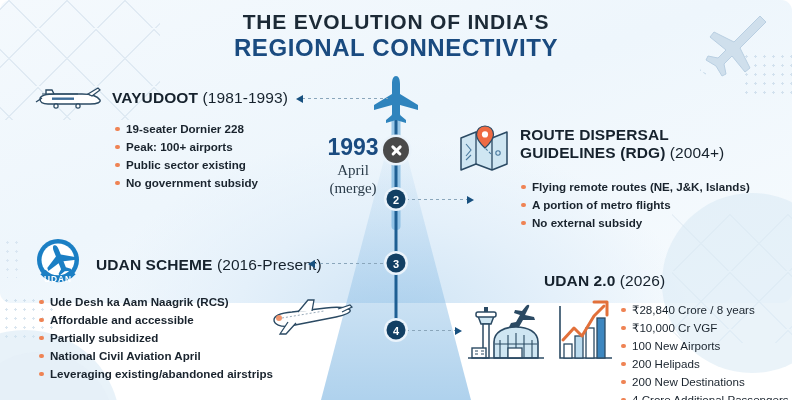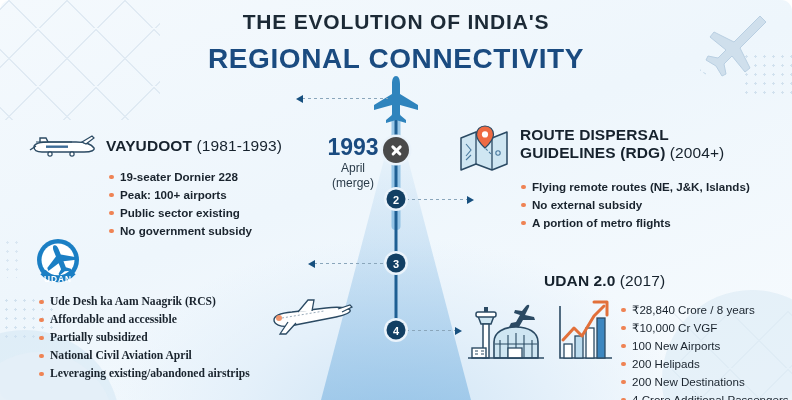--- a/index.html
+++ b/index.html
@@ -3,21 +3,21 @@
 <meta charset="utf-8">
 <style>
   html,body{margin:0;padding:0;}
   body{
     width:792px;height:400px;overflow:hidden;
     font-family:"Liberation Sans","DejaVu Sans",sans-serif;
     background:#ffffff;
     position:relative;
   }
   #stage{
-    position:absolute;inset:0;width:792px;height:400px;
+    position:absolute;inset:0;width:792px;height:303px;
     background:
       radial-gradient(ellipse 420px 260px at 50% 105%, #cfe4f5 0%, #e4f0fa 38%, rgba(240,247,252,0) 70%),
       linear-gradient(160deg,#f4f9fd 0%,#eef6fc 45%,#f7fbfe 100%);
     border-radius: 11px;
   }
 
   
   .deco{position:absolute;pointer-events:none;}
   .dotgrid{
     background-image:radial-gradient(#b9cfe2 1px, transparent 1.2px);
@@ -33,22 +33,22 @@
     border-radius:50%;border:1px solid #dbe8f3;
   }
 
   
   .title-wrap{position:absolute;left:0;right:0;top:10px;text-align:center;}
   .title-1{
     font-size:21px;font-weight:700;letter-spacing:.8px;color:#1c2a36;
     line-height:1.1;
   }
   .title-2{
-    font-size:28px;font-weight:700;letter-spacing:.6px;color:#1a4b80;
-    line-height:1.12;margin-top:10px;
+    font-size:24px;font-weight:700;letter-spacing:.6px;color:#1a4b80;
+    line-height:1.12;margin-top:2px;
   }
   .beam{
     position:absolute;left:50%;transform:translateX(-50%);
     top:128px;width:150px;height:272px;
     background:linear-gradient(to bottom, rgba(140,190,230,0) 0%, rgba(140,190,230,.30) 40%, rgba(126,182,226,.62) 100%);
     clip-path:polygon(47.5% 0%, 52.5% 0%, 100% 100%, 0% 100%);
   }
   .axis{
     position:absolute;left:50%;transform:translateX(-50%);
     top:120px;width:3px;height:215px;background:#1e5f93;
@@ -81,21 +81,21 @@
   .conn{position:absolute;height:1px;
     background-image:linear-gradient(to right,#8aa6bb 0 3px, transparent 3px 6px);
     background-size:6px 1px;background-repeat:repeat-x;z-index:5;}
   .arrow-l,.arrow-r{position:absolute;width:0;height:0;top:50%;transform:translateY(-50%);}
   .arrow-l{left:-6px;border-top:4.5px solid transparent;border-bottom:4.5px solid transparent;border-right:7px solid #17507f;}
   .arrow-r{right:-6px;border-top:4.5px solid transparent;border-bottom:4.5px solid transparent;border-left:7px solid #17507f;}
 
   
   .merge-label{position:absolute;left:322px;top:133px;width:62px;text-align:center;line-height:1.22;}
   .merge-year{font-size:23px;font-weight:700;color:#1a4b80;}
-  .merge-sub{font-size:12px;color:#2a3b49;}
+  .merge-sub{font-size:15px;color:#2a3b49;font-family:Liberation Serif, serif;}
   .merge-caret{position:absolute;left:386px;top:143px;width:0;height:0;
     border-top:4.5px solid transparent;border-bottom:4.5px solid transparent;border-left:6px solid #55606a;}
 
   
   .block{position:absolute;}
   .head{display:flex;align-items:flex-start;gap:8px;}
   .head-txt{font-size:15.5px;font-weight:700;color:#16222d;line-height:1.18;letter-spacing:.1px;}
   .head-txt .yr{font-weight:400;color:#16222d;}
   ul.bul{list-style:none;margin:4px 0 0 0;padding:0;}
   ul.bul li{
@@ -165,21 +165,21 @@
   <div class="conn" style="left:406px;top:199px;width:62px;">
     <span class="arrow-r"></span>
   </div>
   <div class="conn" style="left:314px;top:263px;width:72px;">
     <span class="arrow-l"></span>
   </div>
   <div class="conn" style="left:406px;top:330px;width:50px;">
     <span class="arrow-r"></span>
   </div>
 
-  <div class="block" style="left:26px;top:84px;margin-top:48px;">
+  <div class="block" style="left:32px;top:84px;">
     <div class="head">
       <svg class="icon" width="72" height="34" viewBox="0 0 72 34">
         <path d="M14 6 L20 6 L24 14 L14 14 Z" fill="#ffffff" stroke="#2b4a63" stroke-width="1.4"></path>
         <path d="M8 15 C8 11 14 10 24 10 L50 10 C60 10 66 13 68 16 C69 18 66 20 58 20 L16 20 C10 20 8 18 8 15 Z" fill="#ffffff" stroke="#2b4a63" stroke-width="1.4"></path>
         <path d="M10 10 L46 10" stroke="#2b4a63" stroke-width="1.2"></path>
         <rect x="20" y="13.5" width="22" height="2.4" fill="#3d6c97"></rect>
         <circle cx="24" cy="22" r="2.1" fill="#ffffff" stroke="#2b4a63" stroke-width="1.2"></circle>
         <circle cx="46" cy="22" r="2.1" fill="#ffffff" stroke="#2b4a63" stroke-width="1.2"></circle>
         <path d="M4 18 L10 14" stroke="#2b4a63" stroke-width="1.3"></path>
         <path d="M56 10 L66 4 L68 6 L60 12 Z" fill="#ffffff" stroke="#2b4a63" stroke-width="1.2"></path>
@@ -212,57 +212,61 @@
       <div class="head-txt" style="padding-top:2px;">
         <div>ROUTE DISPERSAL</div>
         <div>
           <span>GUIDELINES (RDG)</span>
           <span class="yr">(2004+)</span>
         </div>
       </div>
     </div>
     <ul class="bul" style="margin-left:62px;margin-top:5px;">
       <li>Flying remote routes (NE, J&amp;K, Islands)</li>
+      <li>A portion of metro flights</li>
       <li>No external subsidy</li>
-      <li>A portion of metro flights</li>
     </ul>
   </div>
 
   <div class="block" style="left:30px;top:236px;">
     <div class="head">
       <svg class="icon" width="58" height="52" viewBox="0 0 58 52">
         <circle cx="28" cy="24" r="21" fill="#1b7fc4"></circle>
         <circle cx="28" cy="24" r="16.5" fill="#ffffff"></circle>
         <path d="M30 9 C31.7 9 32.6 11 32.6 14.3 L32.6 20 L45 27.5 L45 30.6 L32.6 27.2 L32.6 33.6 L36.6 37 L36.6 39 L30 37 L23.4 39 L23.4 37 L27.4 33.6 L27.4 27.2 L15 30.6 L15 27.5 L27.4 20 L27.4 14.3 C27.4 11 28.3 9 30 9 Z" fill="#1b7fc4" transform="rotate(-22 28 24)"></path>
         <path d="M13 36 A20 20 0 0 0 43 36" fill="none" stroke="#1b7fc4" stroke-width="7"></path>
         <text x="28" y="46" font-family="Liberation Sans, sans-serif" font-size="8.4" font-weight="700" fill="#ffffff" text-anchor="middle" letter-spacing="1">UDAN</text>
       </svg>
-    </div>
-    <ul class="bul" style="margin-left:8px;margin-top:6px;font-family:Liberation Serif, serif;">
+      <div class="head-txt" style="padding-top:20px;">
+        <span>UDAN SCHEME</span>
+        <span class="yr">(2016-Present)</span>
+      </div>
+    </div>
+    <ul class="bul" style="margin-left:8px;margin-top:6px;">
       <li>Ude Desh ka Aam Naagrik (RCS)</li>
       <li>Affordable and accessible</li>
       <li>Partially subsidized</li>
       <li>National Civil Aviation April</li>
       <li>Leveraging existing/abandoned airstrips</li>
     </ul>
   </div>
 
   <svg class="deco" style="left:268px;top:294px;" width="86" height="46" viewBox="0 0 86 46">
     <path d="M6 26 C6 22 12 19 24 18 L58 14 C70 12.5 80 13.5 82 16 C83.5 18 78 21 68 23 L22 32 C12 33.5 6 30 6 26 Z" fill="#ffffff" stroke="#2b4a63" stroke-width="1.4"></path>
     <path d="M30 18 L40 6 L46 6 L44 17" fill="#ffffff" stroke="#2b4a63" stroke-width="1.3"></path>
     <path d="M20 28 L12 40 L18 40 L28 29" fill="#ffffff" stroke="#2b4a63" stroke-width="1.3"></path>
     <path d="M70 15 L82 11 L84 13 L74 18" fill="#ffffff" stroke="#2b4a63" stroke-width="1.2"></path>
     <path d="M14 24 L56 17" stroke="#7d93a6" stroke-width="0.8" stroke-dasharray="2 2"></path>
     <circle cx="11" cy="24" r="3" fill="#ef8354" opacity=".85"></circle>
   </svg>
 
   <div class="block" style="left:464px;top:272px;">
     <div class="head-txt" style="margin-left:80px;">
       <span>UDAN 2.0</span>
-      <span class="yr">(2017)</span>
+      <span class="yr">(2026)</span>
     </div>
     <div style="display:flex;align-items:flex-start;gap:4px;margin-top:4px;">
       <svg class="icon" width="86" height="74" viewBox="0 0 86 74">
 
         <path d="M62 12 C64 10 66 10.5 65 13 L61 21 L70 23 L71 26 L59 26 L55 33 L57 37 L54 38 L50 33 L45 33 L47 29 L52 28 L56 21 L50 19 L51 16 L58 17 Z" fill="#2b4a63"></path>
 
         <path d="M14 22 L30 22 L27 30 L17 30 Z" fill="#cfe6f2" stroke="#2b4a63" stroke-width="1.5"></path>
         <rect x="19" y="30" width="6" height="34" fill="#ffffff" stroke="#2b4a63" stroke-width="1.5"></rect>
         <rect x="12" y="18" width="20" height="5" rx="2" fill="#ffffff" stroke="#2b4a63" stroke-width="1.5"></rect>
         <rect x="20" y="13" width="4" height="5" fill="#2b4a63"></rect>

